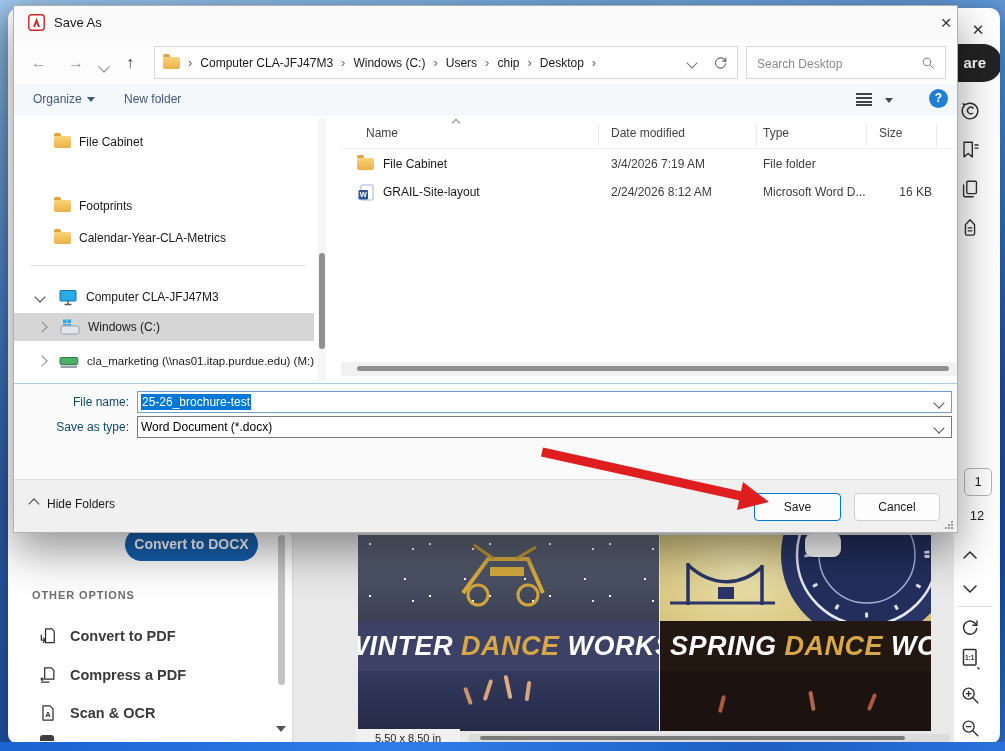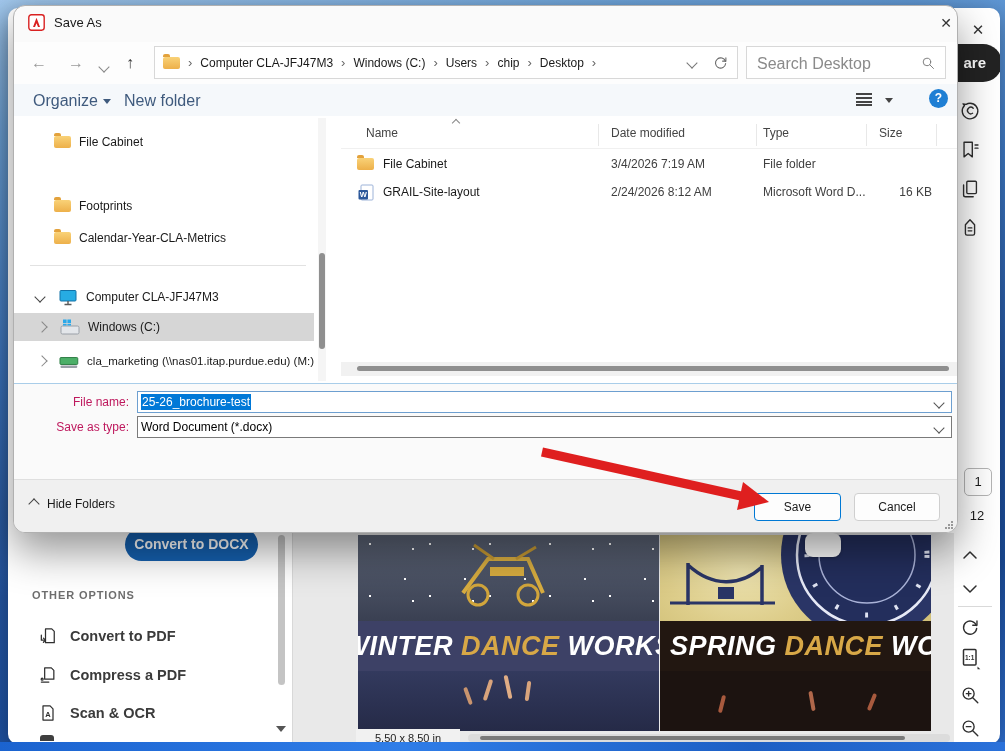--- a/index.html
+++ b/index.html
@@ -59,35 +59,35 @@
   .spring-bottom{background:#1c1310;}
   .arm{position:absolute;border-radius:3px;}
   .float-card{position:absolute;left:797px;top:525px;width:36px;height:24px;background:#fdfdfd;border-radius:8px;
     box-shadow:0 1px 3px rgba(0,0,0,.25);}
   .size-badge{position:absolute;left:348px;top:721px;width:104px;height:19px;background:#f1f1f1;color:#1d1d1d;
     font-size:11px;text-align:center;line-height:19px;}
   .h-scroll-track{position:absolute;left:460px;top:726px;width:482px;height:8px;background:#dcdcdc;border-radius:4px;}
   .h-scroll-thumb{position:absolute;left:472px;top:728px;width:425px;height:4px;background:#7a7a7a;border-radius:2px;}
   
   .dialog{position:absolute;left:13px;top:5px;width:945px;height:528px;background:#fafafa;border:1px solid #b0b0b0;
-    border-radius:12px;z-index:10;box-shadow:0 18px 42px rgba(0,0,0,.42);box-sizing:border-box;overflow:hidden;}
+    border-radius:0;z-index:10;box-shadow:0 18px 42px rgba(0,0,0,.42);box-sizing:border-box;overflow:hidden;}
   .dlg-title{position:absolute;left:40px;top:9px;font-size:13px;color:#1a1a1a;}
   .dlg-close{position:absolute;left:920px;top:6px;width:24px;height:22px;text-align:center;line-height:22px;font-size:14px;color:#333;}
   .navrow{position:absolute;left:0;top:36px;width:943px;height:42px;background:#fdfdfd;}
   .nav-ic{position:absolute;top:11px;font-size:16px;color:#9a9a9a;line-height:20px;}
   .addrbar{position:absolute;left:140px;top:4px;width:584px;height:33px;background:#fff;border:1px solid #d8d8d8;
     display:flex;align-items:center;box-sizing:border-box;padding:0 8px;gap:6px;}
   .crumb{font-size:12px;color:#1a1a1a;}
   .crumb-sep{font-size:13px;color:#666;margin:0 2px;}
   .searchbox{position:absolute;left:732px;top:4px;width:200px;height:33px;background:#fff;border:1px solid #d8d8d8;box-sizing:border-box;}
-  .searchbox input{position:absolute;left:8px;top:4px;width:160px;height:23px;border:none;outline:none;font-size:16px;
+  .searchbox input{position:absolute;left:8px;top:4px;width:160px;height:23px;border:none;outline:none;font-size:12px;
     font-family:"Liberation Sans",sans-serif;color:#333;background:transparent;}
   .searchbox input::placeholder{color:#8a8a8a;}
   .cmdbar{position:absolute;left:0;top:78px;width:943px;height:32px;background:#f5f8fb;border-bottom:1px solid #e4e6e9;}
-  .cmd{font-size:16px;color:#3f5a7d;position:absolute;top:8px;}
+  .cmd{font-size:12px;color:#3f5a7d;position:absolute;top:8px;}
   .tri-dn{display:inline-block;width:0;height:0;border-left:4px solid transparent;border-right:4px solid transparent;
     border-top:5px solid #3f5a7d;margin-left:5px;vertical-align:middle;}
   .viewic{position:absolute;left:842px;top:9px;width:16px;height:13px;
     background:linear-gradient(#444 0 2px,transparent 2px 4px,#444 4px 6px,transparent 6px 8px,#444 8px 10px,transparent 10px 11px,#444 11px 13px);}
   .helpic{position:absolute;left:915px;top:5px;width:19px;height:19px;border-radius:50%;background:#1f7fd4;color:#fff;
     font-size:12px;font-weight:700;text-align:center;line-height:19px;}
   .mainarea{position:absolute;left:0;top:110px;width:943px;height:267px;background:#fff;}
   
   .sb-item{position:absolute;left:0;width:300px;height:28px;display:flex;align-items:center;}
   .sb-label{font-size:12px;color:#1a1a1a;}
@@ -107,21 +107,21 @@
   .lhead{position:absolute;top:2px;left:0;width:100%;height:30px;border-bottom:1px solid #f0f0f0;}
   .lhead .col{position:absolute;top:8px;font-size:12px;color:#444;}
   .col-div{position:absolute;top:6px;width:1px;height:22px;background:#e8e8e8;}
   .lrow{position:absolute;left:0;width:100%;height:28px;}
   .lrow .cell{position:absolute;top:0;font-size:12px;color:#1a1a1a;line-height:28px;}
   .lrow .dim{color:#404040;}
   .list-scroll-track{position:absolute;left:0;top:246px;width:616px;height:14px;background:#f1f1f1;}
   .list-scroll-thumb{position:absolute;left:16px;top:250px;width:592px;height:5px;background:#8f8f8f;border-radius:3px;}
   .bluehair{position:absolute;left:0;top:377px;width:943px;height:1px;background:#a9cde9;}
   
-  .fld-label{position:absolute;width:115px;text-align:right;font-size:12px;color:#be185d;}
+  .fld-label{position:absolute;width:115px;text-align:right;font-size:12px;color:#0c4a6e;}
   .fld-input{position:absolute;left:123px;width:815px;height:22px;background:#fff;border:1px solid #7a7a7a;box-sizing:border-box;
     font-size:12px;line-height:20px;padding-left:3px;}
   .selhl{background:#0078d7;color:#fff;padding:1px 1px;}
   .fld-chev{position:absolute;right:8px;top:7px;}
   
   .dlg-footer{position:absolute;left:0;top:473px;width:943px;height:53px;background:#f0f0f0;border-top:1px solid #dfdfdf;
     border-radius:0 0 8px 8px;}
   .hidefold{position:absolute;left:16px;top:17px;display:flex;align-items:center;gap:9px;font-size:12px;color:#1a1a1a;}
   .btn{position:absolute;top:13px;height:28px;background:#fdfdfd;border-radius:4px;font-size:12px;color:#1a1a1a;
     text-align:center;line-height:26px;box-sizing:border-box;}

